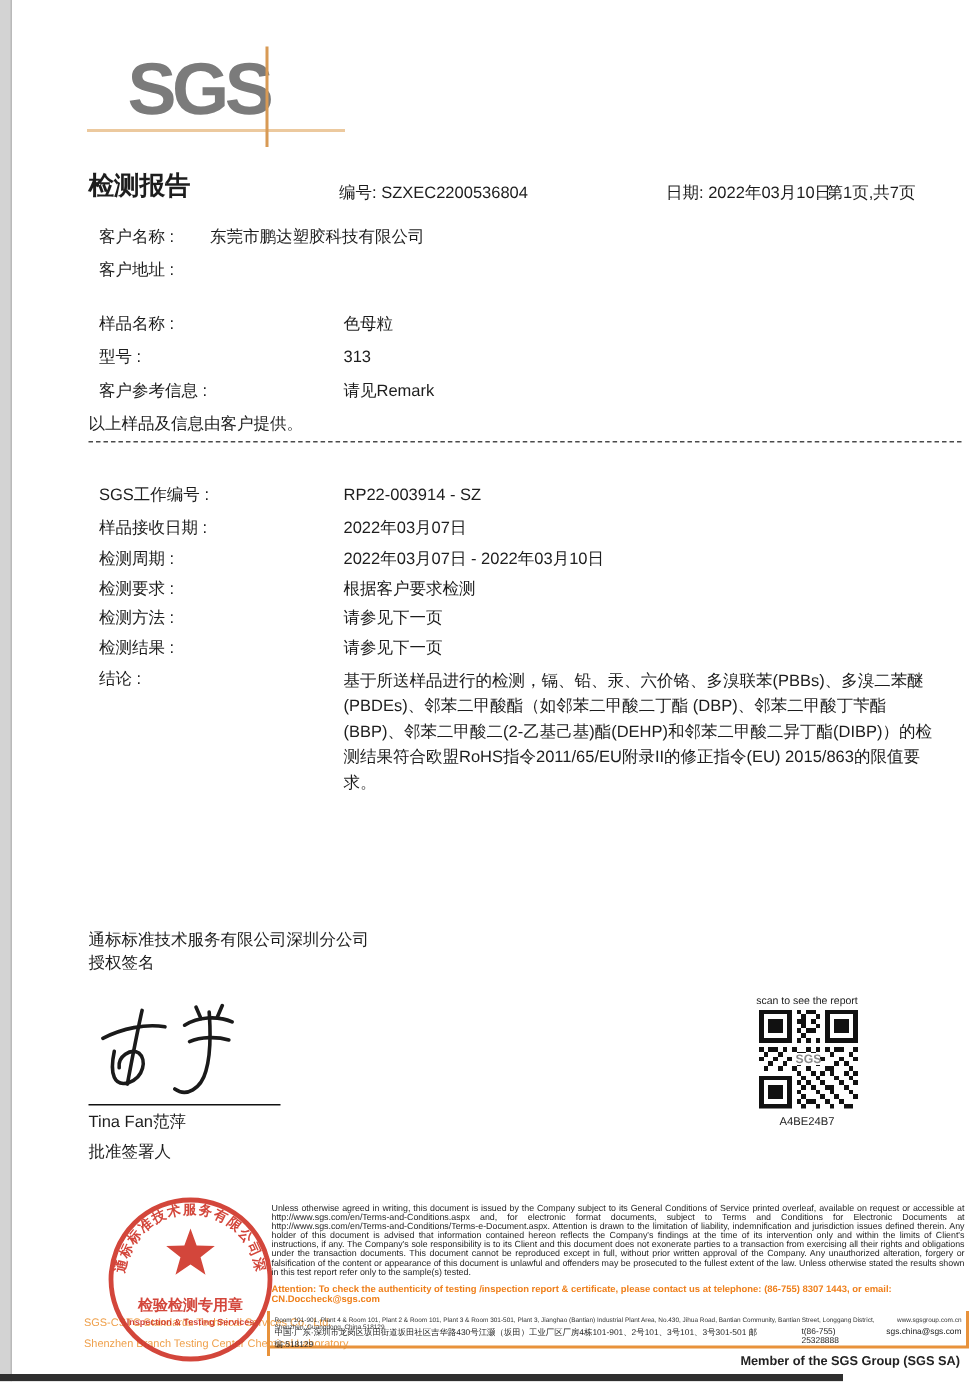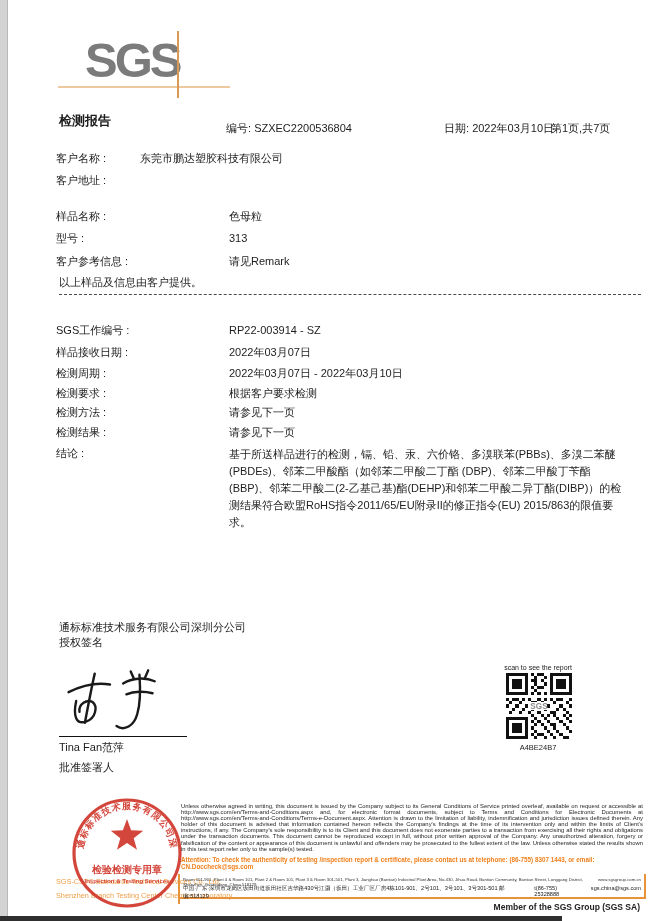--- a/index.html
+++ b/index.html
@@ -7,28 +7,28 @@
         font-family:"Liberation Sans", sans-serif;color:#1d1d1d;}
   .abs{position:absolute;}
   
   .edge-left{left:0;top:0;width:7px;height:921px;background:#d3d3d3;border-right:1px solid #b9b9b9;}
   .edge-bottom{left:0;top:916px;width:562px;height:5px;background:#2f2f2f;}
   
   .logo{left:85px;top:36px;font-size:49px;font-weight:bold;letter-spacing:-3px;color:#7b7b7b;line-height:1;}
   .logo-underline{left:58px;top:86px;width:172px;height:2px;background:#ecc99e;}
   .logo-vline{left:177px;top:31px;width:2px;height:67px;background:#d89a55;}
   
-  .title{left:59px;top:112px;font-size:13px;font-weight:bold;}
+  .title{left:59px;top:112px;font-size:17px;font-weight:bold;}
   .hmeta{top:121px;font-size:11px;}
   
-  .row{position:absolute;left:56px;display:flex;font-size:11px;line-height:15px;}
+  .row{position:absolute;left:66px;display:flex;font-size:11px;line-height:15px;}
   .lbl{flex:0 0 auto;}
   .w74{width:74px;}
   .w163{width:163px;}
-  .val{white-space:nowrap;margin-left:10px;}
+  .val{white-space:nowrap;}
   .val-wrap{white-space:normal;width:400px;line-height:17px;}
   .note{left:59px;top:275px;font-size:11px;}
   .dashes{left:59px;top:294px;width:582px;border-top:1px dashed #4a4a4a;height:0;}
   
   .sig-company{left:59px;top:620px;font-size:11px;line-height:15px;}
   .sig-line{left:59px;top:736px;width:128px;height:1px;background:#111;}
   .sig-name{left:59px;top:740px;font-size:11px;}
   .sig-title{left:59px;top:760px;font-size:11px;}
   
   .qr-caption{left:492px;top:664px;width:92px;text-align:center;font-size:7px;color:#222;}

